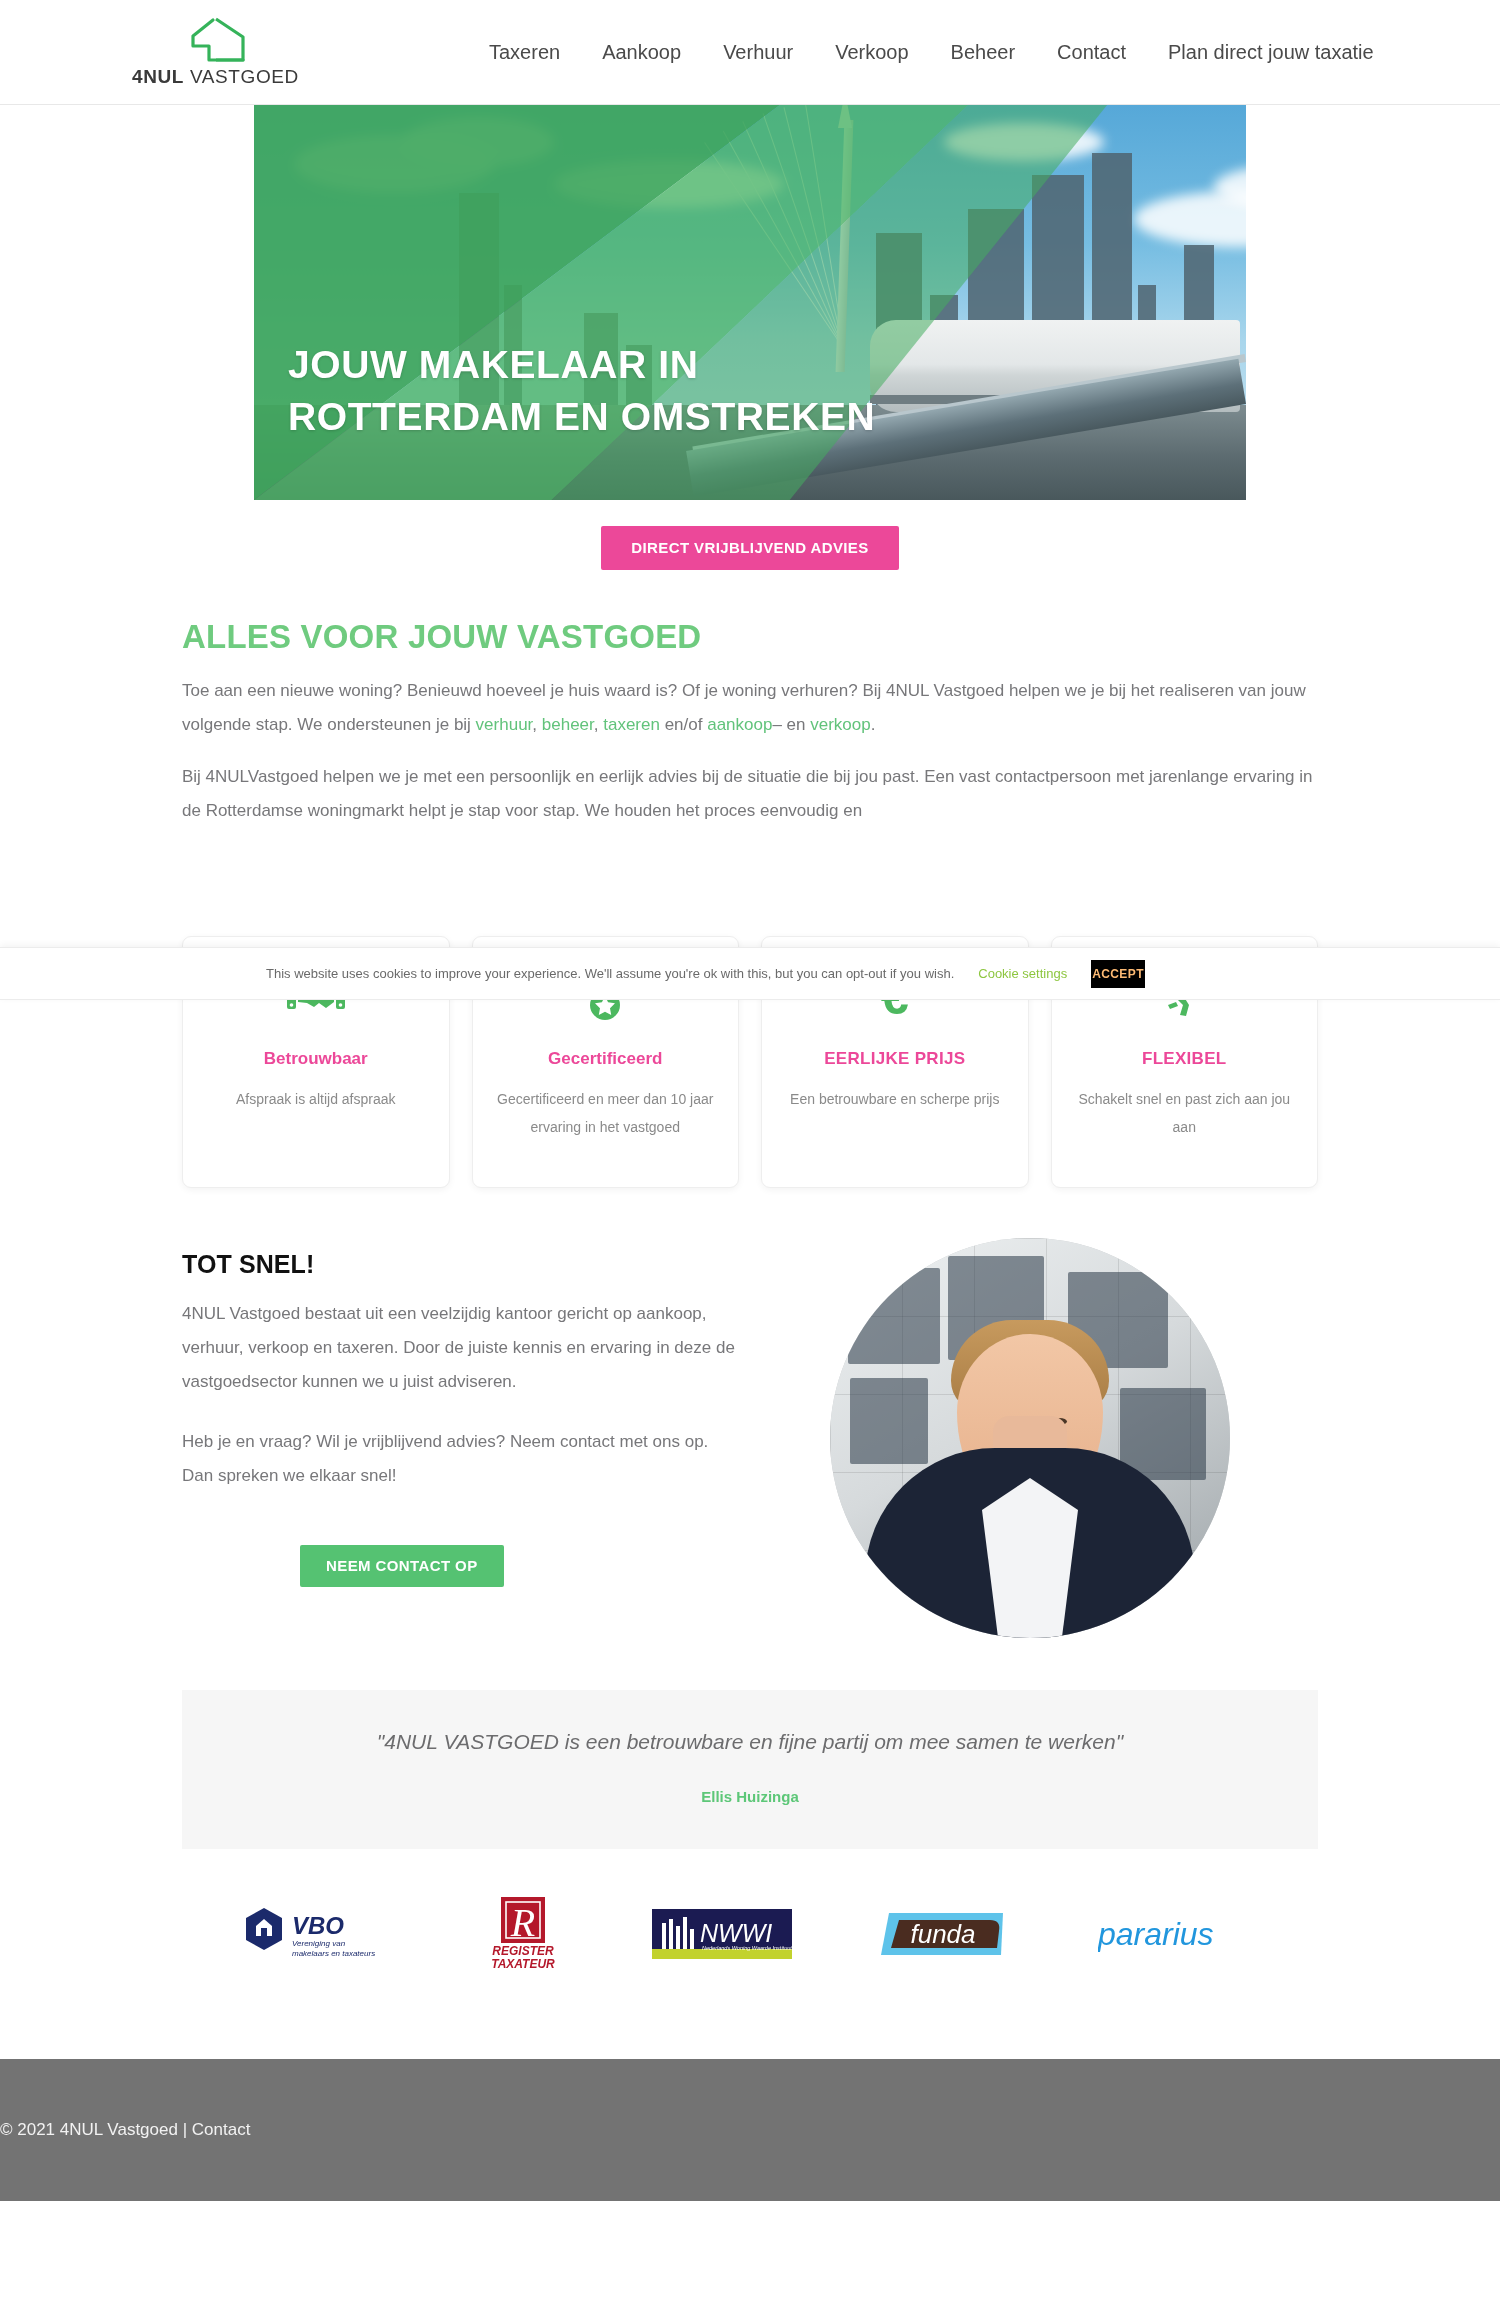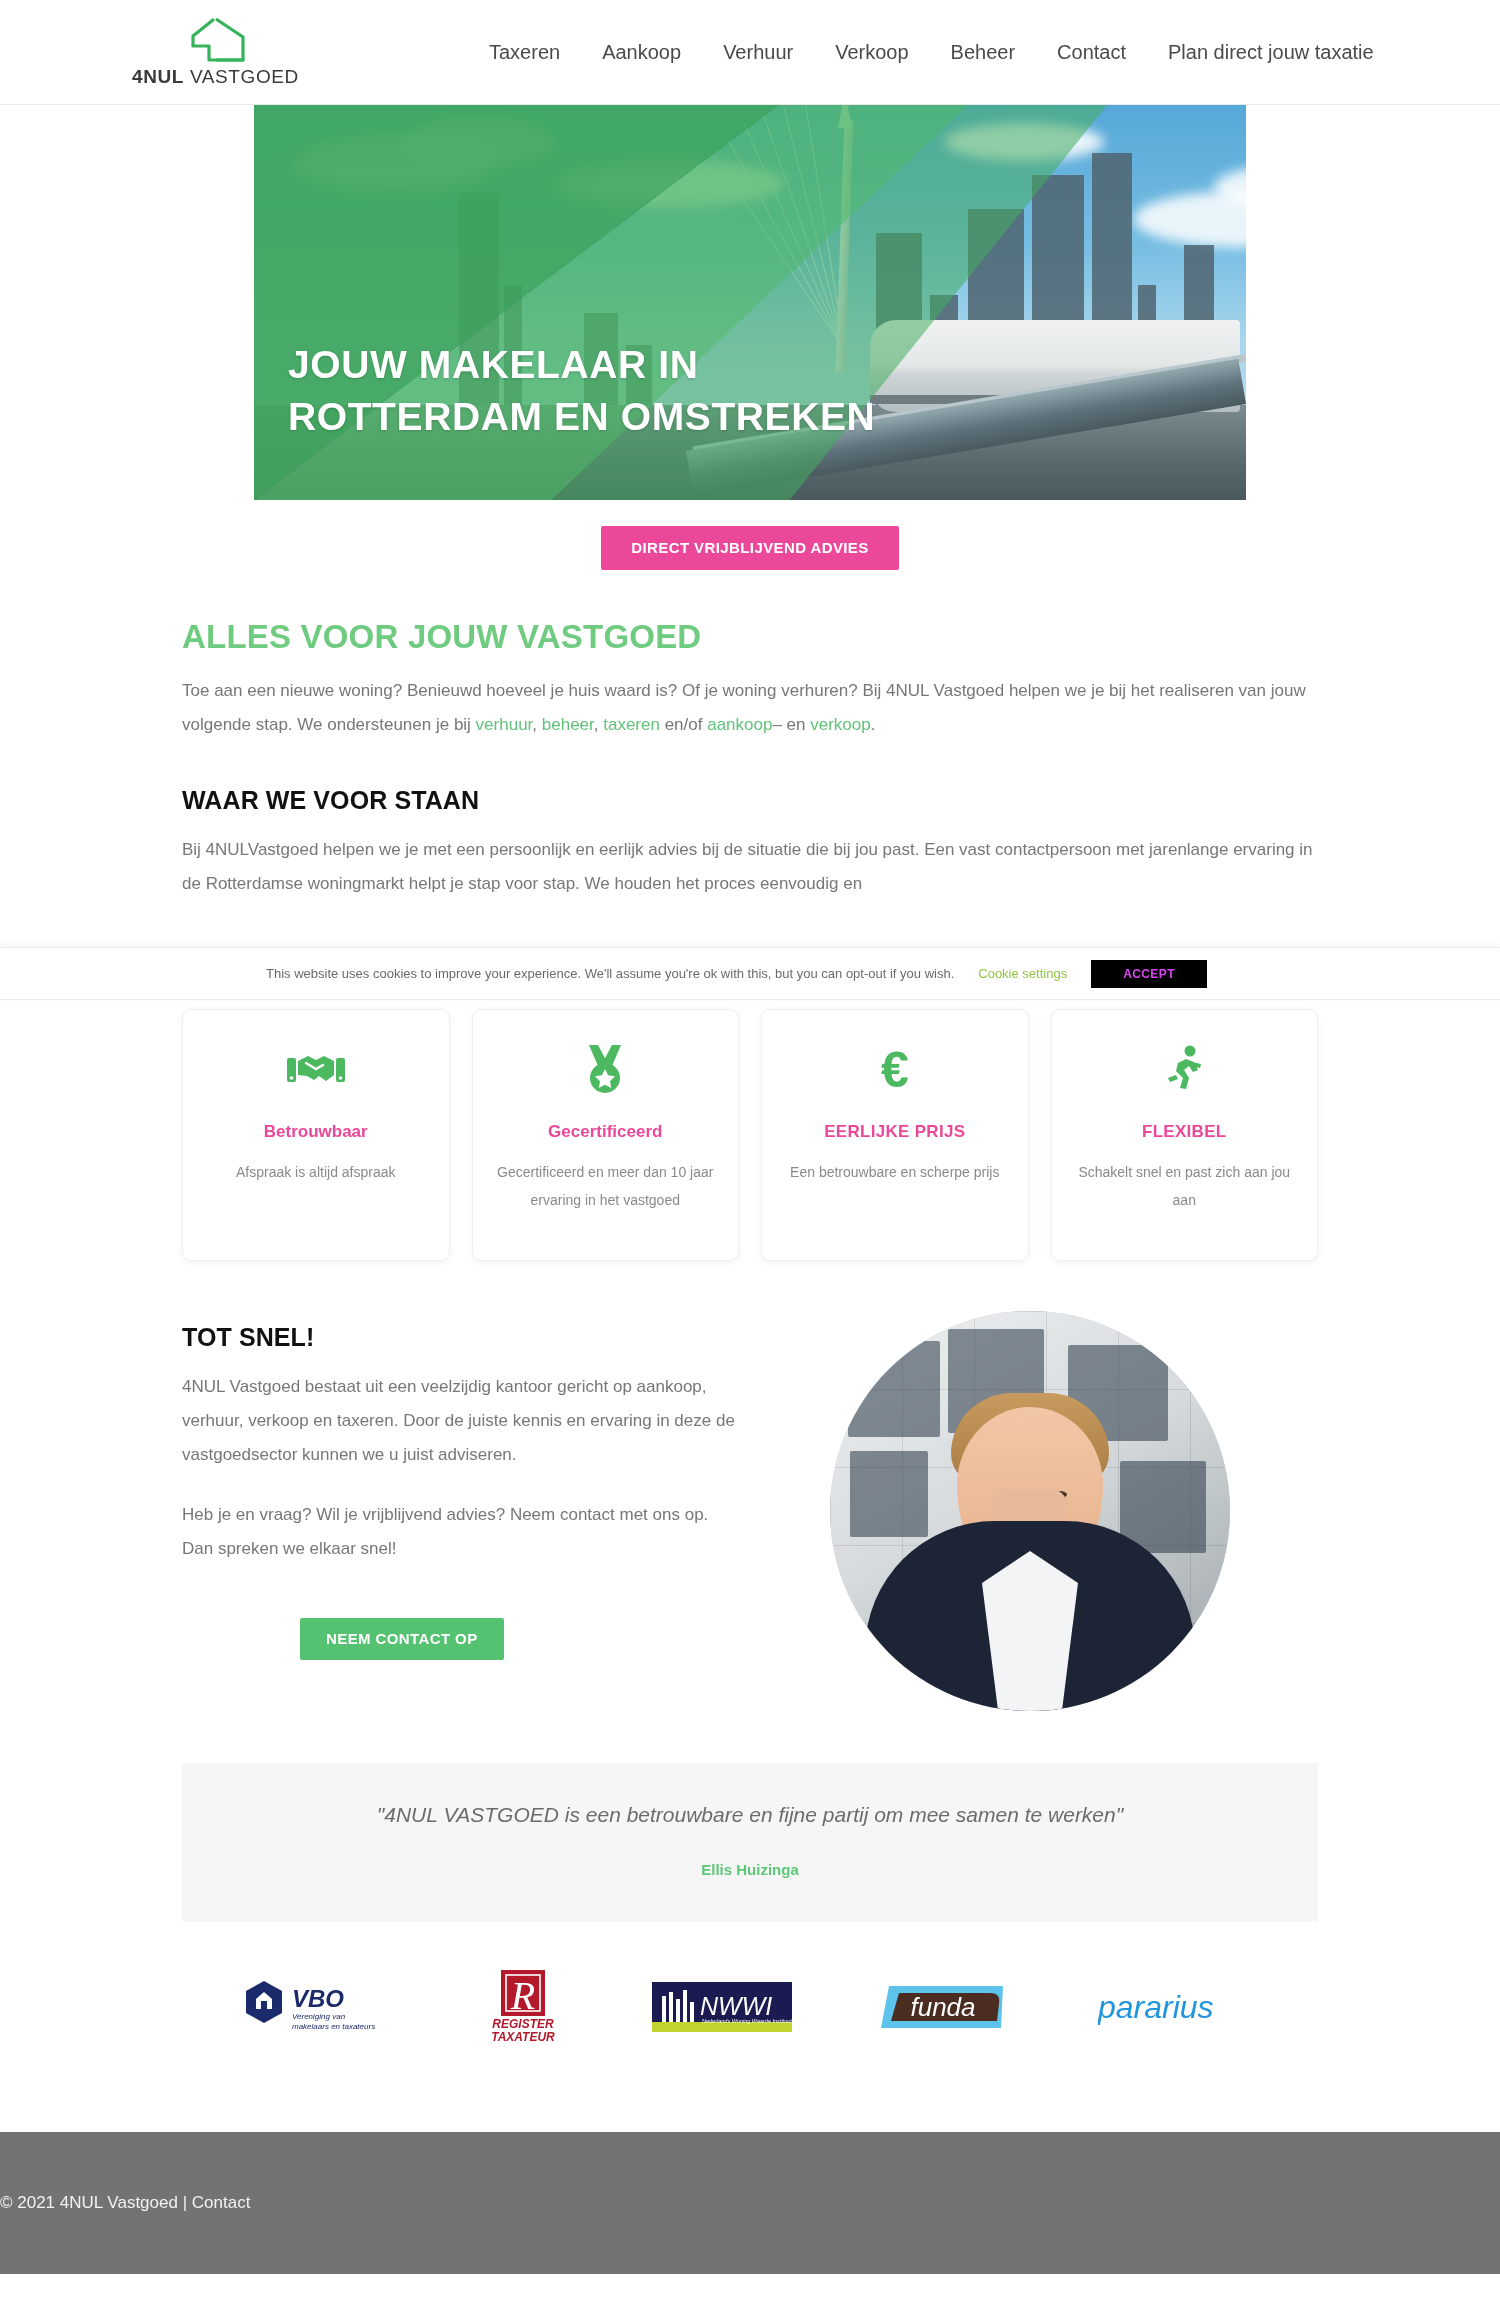--- a/index.html
+++ b/index.html
@@ -221,25 +221,25 @@
   .cookie-settings {
     margin-left: 24px;
     font-size:13px;
     color:#8dc63f;
     text-decoration:none;
     font-family:"Liberation Sans", sans-serif;
   }
   .cookie-accept {
     margin-left: 24px;
     background:#000000;
-    color:#d946ef;
+    color:#fdba74;
     font-size:12px;
     font-weight:700;
     letter-spacing:.4px;
-    padding:7px 32px;
+    padding:7px 1px;
     border:none;
     cursor:pointer;
     font-family:"Liberation Sans", sans-serif;
   }
 
   
   .cards {
     display:flex;
     gap: 22px;
     margin-top: 108px;
@@ -475,21 +475,20 @@
 </div>
 
 <main class="container">
 
   <h2 class="h1-green">ALLES VOOR JOUW VASTGOED</h2>
 
   <p class="body-p">
     <span>Toe aan een nieuwe woning? Benieuwd hoeveel je huis waard is? Of je woning verhuren? Bij 4NUL Vastgoed helpen we je bij het realiseren van jouw volgende stap. We ondersteunen je bij </span><a class="green-link" href="#">verhuur</a><span>, </span><a class="green-link" href="#">beheer</a><span>, </span><a class="green-link" href="#">taxeren</a><span> en/of </span><a class="green-link" href="#">aankoop</a><span>– en </span><a class="green-link" href="#">verkoop</a><span>.</span>
   </p>
 
-  <h3 class="h2-dark">WAAR WE VOOR STAAN</h3>
   <p class="body-p">Bij 4NULVastgoed helpen we je met een persoonlijk en eerlijk advies bij de situatie die bij jou past. Een vast contactpersoon met jarenlange ervaring in de Rotterdamse woningmarkt helpt je stap voor stap. We houden het proces eenvoudig en</p>
 
   <section class="cards">
 
     <div class="card">
       <div class="card-icon">
         <svg width="60" height="44" viewBox="0 0 60 44" fill="#4cb85f">
           <rect x="1" y="10" width="9" height="24" rx="2"></rect>
           <rect x="50" y="10" width="9" height="24" rx="2"></rect>
           <circle cx="5.5" cy="30" r="1.8" fill="#ffffff"></circle>

